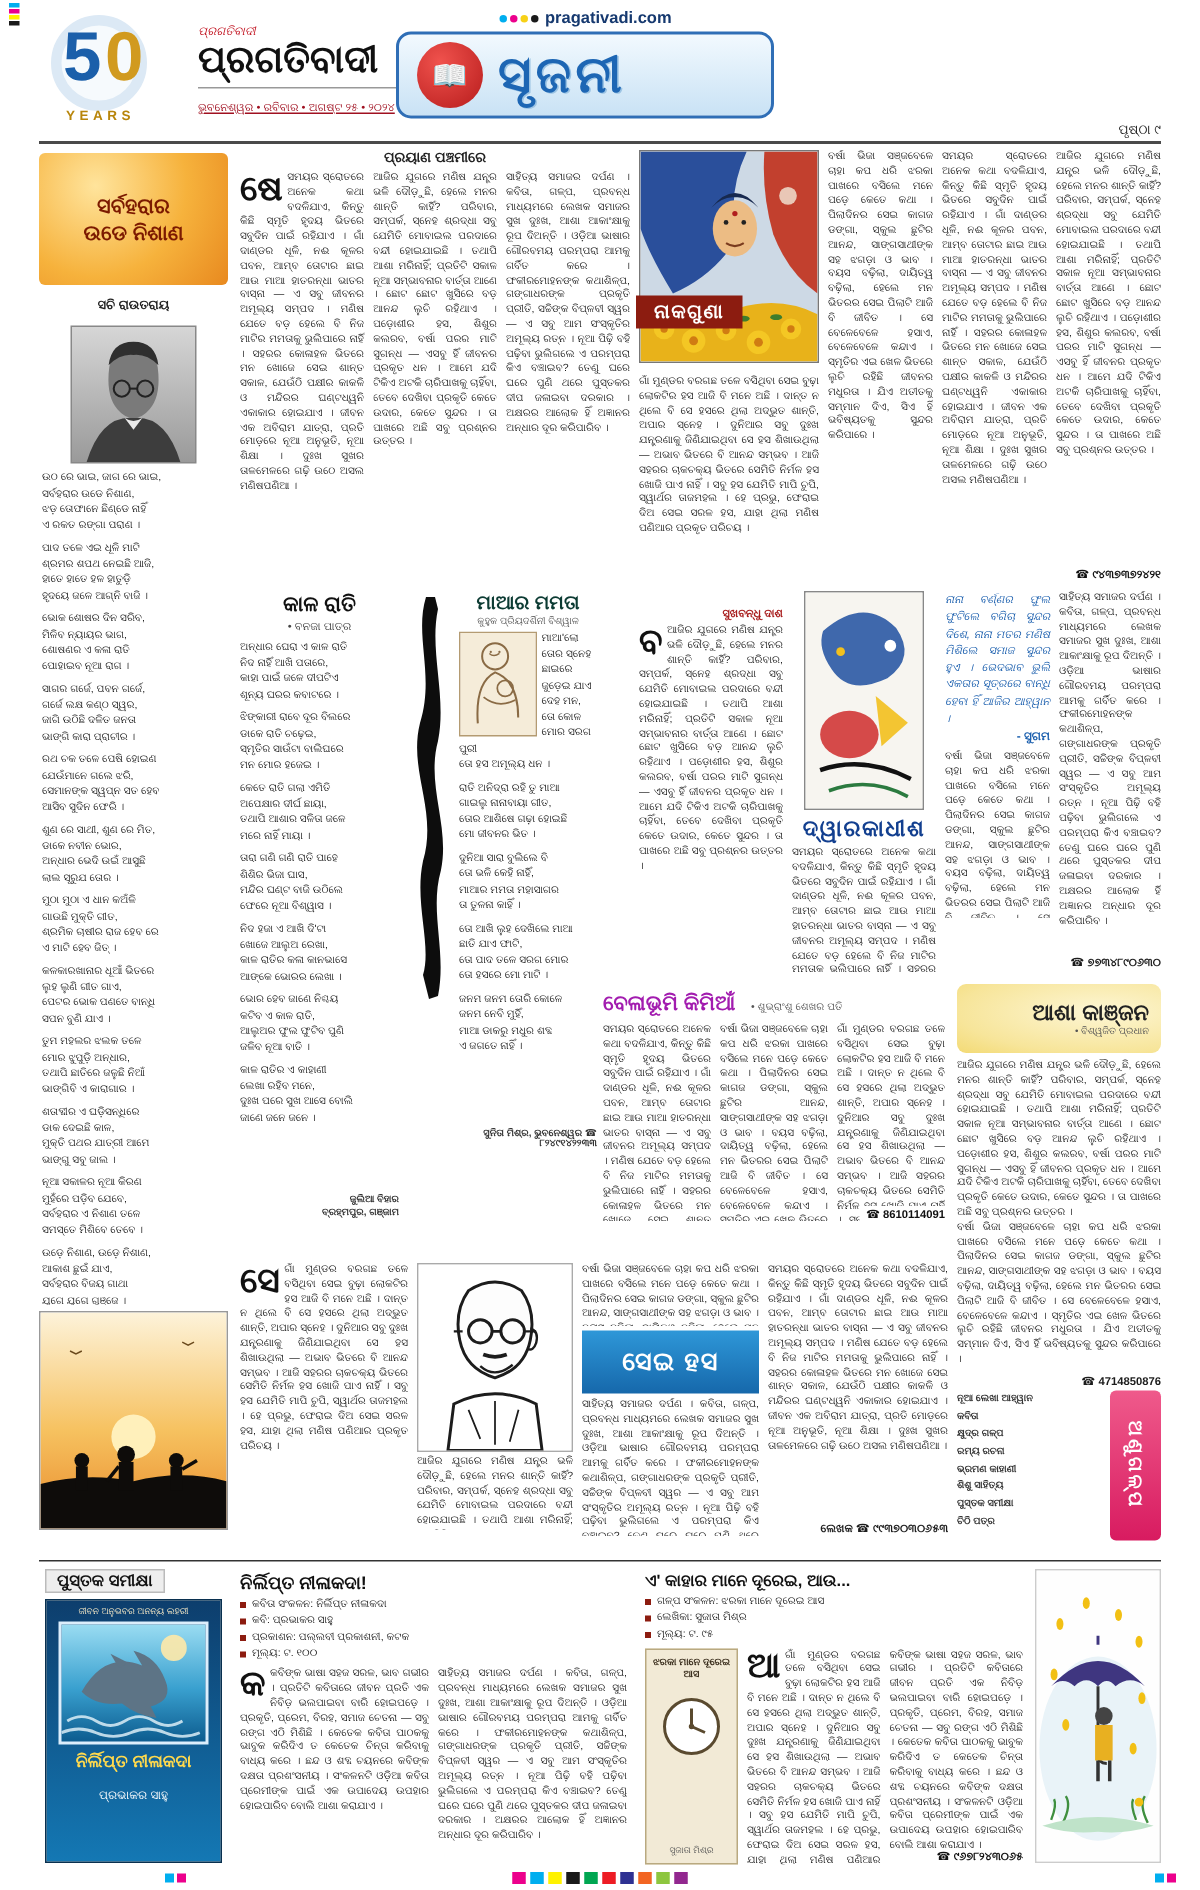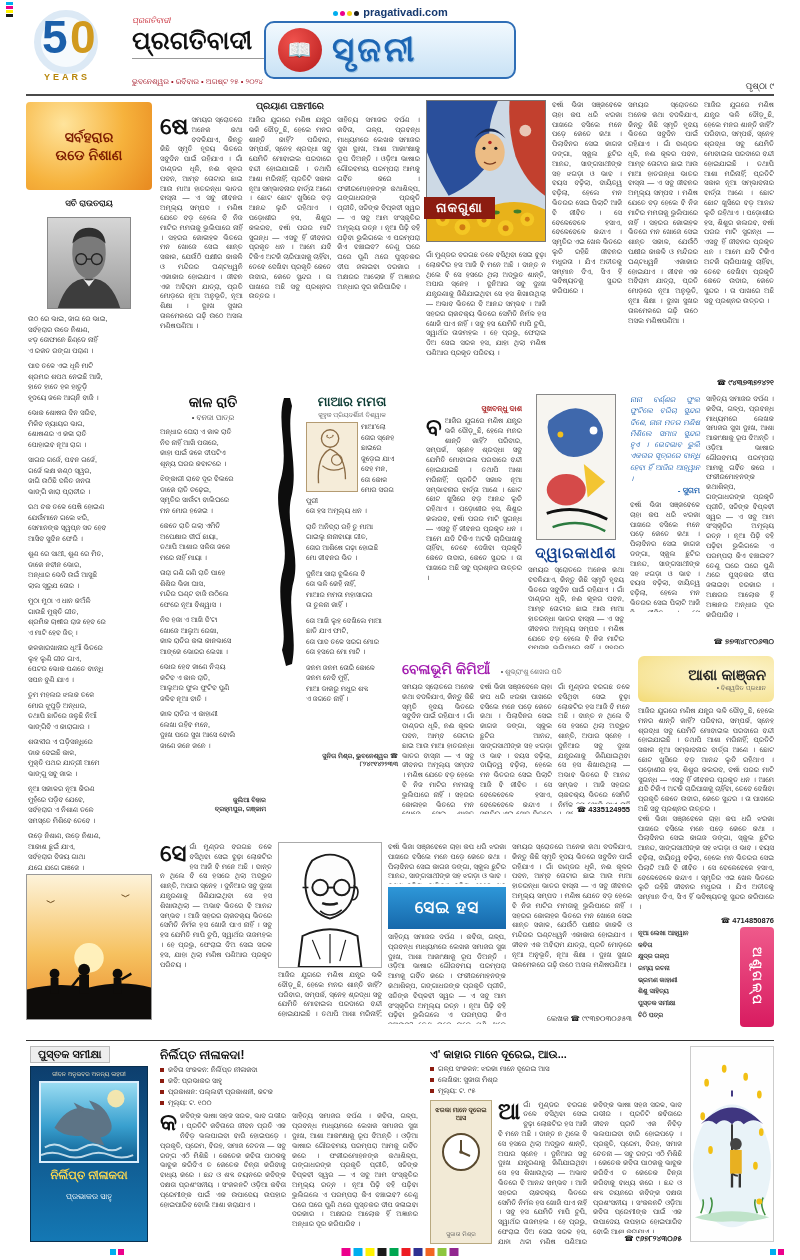--- a/index.html
+++ b/index.html
@@ -19,21 +19,21 @@
   
   .hd{position:absolute;left:26px;top:6px;width:748px;height:86px;}
   .logo50{position:absolute;left:0;top:4px;width:102px;height:80px;}
   .ring{position:absolute;left:8px;top:0;width:64px;height:64px;border-radius:50%;border:7px solid #dce9f5;background:#f6fafd;}
   .l5{position:absolute;left:16px;top:0;font-size:46px;font-weight:bold;color:#1b5faa;line-height:1.2;}
   .l0{position:absolute;left:44px;top:0;font-size:46px;font-weight:bold;color:#d19a1f;line-height:1.2;}
   .lyears{position:absolute;left:18px;top:62px;font-size:9px;letter-spacing:3px;color:#b8860b;font-weight:bold;}
   .mast{position:absolute;left:106px;top:10px;width:168px;}
   .mscript{font-size:8px;color:#c1121f;font-style:italic;}
   .mname{font-size:25px;font-weight:bold;color:#101010;line-height:1.15;}
-  .mdate{font-size:7.5px;color:#a01020;border-top:1px solid #999;margin-top:3px;padding-top:18px;}
+  .mdate{font-size:7.5px;color:#a01020;border-top:1px solid #999;margin-top:3px;padding-top:8px;text-decoration:underline;}
   .suppwrap{position:absolute;left:238px;top:0;width:252px;height:86px;}
   .site{text-align:center;font-size:11px;font-weight:bold;color:#16396f;}
   .dot{display:inline-block;width:5px;height:5px;border-radius:50%;margin:0 1px;vertical-align:middle;}
   .d1{background:#00aeef}.d2{background:#ec008c}.d3{background:#f7d117}.d4{background:#1a1a1a}
   .suppbox{margin-top:3px;height:58px;border:2px solid #2f6eb6;border-radius:10px;
            background:linear-gradient(180deg,#f2f9fe,#c9e2f5);display:flex;align-items:center;padding:0 12px;gap:10px;}
   .bookcirc{width:44px;height:44px;border-radius:50%;background:radial-gradient(circle at 35% 30%,#f0524d,#b71c1c);
             display:flex;align-items:center;justify-content:center;font-size:20px;color:#fff;flex:0 0 auto;}
   .supptitle{font-size:34px;font-weight:bold;color:#1d66b4;text-shadow:1px 1px 0 #9cc4e4;letter-spacing:3px;}
   .pageno{position:absolute;right:0;bottom:0;font-size:9px;color:#222;}
@@ -131,21 +131,21 @@
   .sei-colB{width:104px;flex:0 0 auto;}
   .gandhi{width:104px;height:126px;border:1px solid #aaa;background:#fff;}
   .gandhi svg{display:block;width:100%;height:100%;}
   .sei-b-text{height:50px;overflow:hidden;margin-top:2px;}
   .sei-colC{width:118px;display:flex;flex-direction:column;gap:3px;flex:0 0 auto;}
   .sei-c-top{height:42px;overflow:hidden;}
   .seibox{height:42px;background:linear-gradient(180deg,#2e97d8,#1668ab);color:#fff;font-size:17px;font-weight:bold;
           display:flex;align-items:center;justify-content:center;letter-spacing:1px;flex:0 0 auto;}
   .sei-c-bot{flex:1;overflow:hidden;}
   .sei-colD{flex:1;overflow:hidden;position:relative;}
-  .sei-phone{position:absolute;right:0;bottom:0;background:#fff;font-size:7.5px;font-weight:normal;padding:1px 0 0 4px;}
+  .sei-phone{position:absolute;right:0;bottom:0;background:#fff;font-size:7.5px;font-weight:bold;padding:1px 0 0 4px;}
 
   
   .brule{position:absolute;left:26px;top:1040px;width:748px;border-top:1.5px solid #333;}
   .rv-label{position:absolute;left:30px;top:1046px;font-size:11px;font-weight:bold;color:#111;
             background:#eee;padding:1px 7px;border:1px solid #bbb;}
   .cover1{position:absolute;left:30px;top:1066px;width:118px;height:176px;
           background:linear-gradient(180deg,#0d3e6d,#1478b4);border:1px solid #09304f;padding:2px;}
   .c1-tag{font-size:6px;color:#ffefc9;text-align:center;margin-top:2px;}
   .c1-photo{height:82px;margin:3px 6px;border:2px solid #dceefc;position:relative;
             background:linear-gradient(180deg,#9adcf2 0%,#39a0cf 55%,#0d5c8f 100%);}
@@ -521,21 +521,21 @@
   </section>
 
   <section class="beach">
     <span class="beach-t">ବେଳାଭୂମି କିମିଆଁ</span>
     <span class="beach-a">• ଶୁଭ୍ରାଂଶୁ ଶେଖର ପତି</span>
     <div class="beach-cols">
       <div class="col ft">ସମୟର ସ୍ରୋତରେ ଅନେକ କଥା ବଦଳିଯାଏ, କିନ୍ତୁ କିଛି ସ୍ମୃତି ହୃଦୟ ଭିତରେ ସବୁଦିନ ପାଇଁ ରହିଯାଏ । ଗାଁ ଦାଣ୍ଡର ଧୂଳି, ନଈ କୂଳର ପବନ, ଆମ୍ବ ତୋଟାର ଛାଇ ଆଉ ମାଆ ହାତରନ୍ଧା ଭାତର ବାସ୍ନା — ଏ ସବୁ ଜୀବନର ଅମୂଲ୍ୟ ସମ୍ପଦ । ମଣିଷ ଯେତେ ବଡ଼ ହେଲେ ବି ନିଜ ମାଟିର ମମତାକୁ ଭୁଲିପାରେ ନାହିଁ । ସହରର କୋଳାହଳ ଭିତରେ ମନ ଖୋଜେ ସେଇ ଶାନ୍ତ ସକାଳ, ଯେଉଁଠି ପକ୍ଷୀର କାକଳି ଓ ମନ୍ଦିରର ଘଣ୍ଟଧ୍ୱନି ଏକାକାର ହୋଇଯାଏ । ଜୀବନ ଏକ ଅବିରାମ ଯାତ୍ରା, ପ୍ରତି ମୋଡ଼ରେ ନୂଆ ଅନୁଭୂତି, ନୂଆ ଶିକ୍ଷା । ଦୁଃଖ ସୁଖର ତାଳମେଳରେ ଗଢ଼ି ଉଠେ ଅସଲ ମଣିଷପଣିଆ ।</div>
       <div class="col ft">ବର୍ଷା ଭିଜା ସଞ୍ଜବେଳେ ଚାହା କପ ଧରି ଝରକା ପାଖରେ ବସିଲେ ମନେ ପଡ଼େ କେତେ କଥା । ପିଲାଦିନର ସେଇ କାଗଜ ଡଙ୍ଗା, ସ୍କୁଲ ଛୁଟିର ଆନନ୍ଦ, ସାଙ୍ଗସାଥୀଙ୍କ ସହ ଝଗଡ଼ା ଓ ଭାବ । ବୟସ ବଢ଼ିଲା, ଦାୟିତ୍ୱ ବଢ଼ିଲା, ହେଲେ ମନ ଭିତରର ସେଇ ପିଲାଟି ଆଜି ବି ଜୀବିତ । ସେ ବେଳେବେଳେ ହସାଏ, ବେଳେବେଳେ କନ୍ଦାଏ । ସ୍ମୃତିର ଏଇ ଖେଳ ଭିତରେ ଲୁଚି ରହିଛି ଜୀବନର ମଧୁରତା । ଯିଏ ଅତୀତକୁ ସମ୍ମାନ ଦିଏ, ସିଏ ହିଁ ଭବିଷ୍ୟତକୁ ସୁନ୍ଦର କରିପାରେ ।</div>
       <div class="col ft">ଗାଁ ମୁଣ୍ଡର ବରଗଛ ତଳେ ବସିଥିବା ସେଇ ବୁଢ଼ା ଲୋକଟିର ହସ ଆଜି ବି ମନେ ଅଛି । ଦାନ୍ତ ନ ଥିଲେ ବି ସେ ହସରେ ଥିଲା ଅଦ୍ଭୁତ ଶାନ୍ତି, ଅପାର ସ୍ନେହ । ଦୁନିଆର ସବୁ ଦୁଃଖ ଯନ୍ତ୍ରଣାକୁ ଜିଣିଯାଇଥିବା ସେ ହସ ଶିଖାଉଥିଲା — ଅଭାବ ଭିତରେ ବି ଆନନ୍ଦ ସମ୍ଭବ । ଆଜି ସହରର ଚାକଚକ୍ୟ ଭିତରେ ସେମିତି ନିର୍ମଳ ହସ ଖୋଜି ପାଏ ନାହିଁ । ସବୁ ହସ ଯେମିତି ମାପି ଚୁପି, ସ୍ୱାର୍ଥର ତାଜମହଲ । ହେ ପ୍ରଭୁ, ଫେରାଇ ଦିଅ ସେଇ ସରଳ ହସ, ଯାହା ଥିଲା ମଣିଷ ପଣିଆର ପ୍ରକୃତ ପରିଚୟ ।</div>
       <div class="ta-phone">
-        <span>☎</span> <span>4335124955</span>
+        <span>☎</span> <span>8610114091</span>
       </div>
     </div>
   </section>
 
   <section class="asha">
     <div class="asha-head">
       <div class="asha-t">ଆଶା କାଞ୍ଜନ</div>
       <div class="asha-a">• ବିଶ୍ୱଜିତ ପ୍ରଧାନ</div>
     </div>
     <div class="asha-body">

